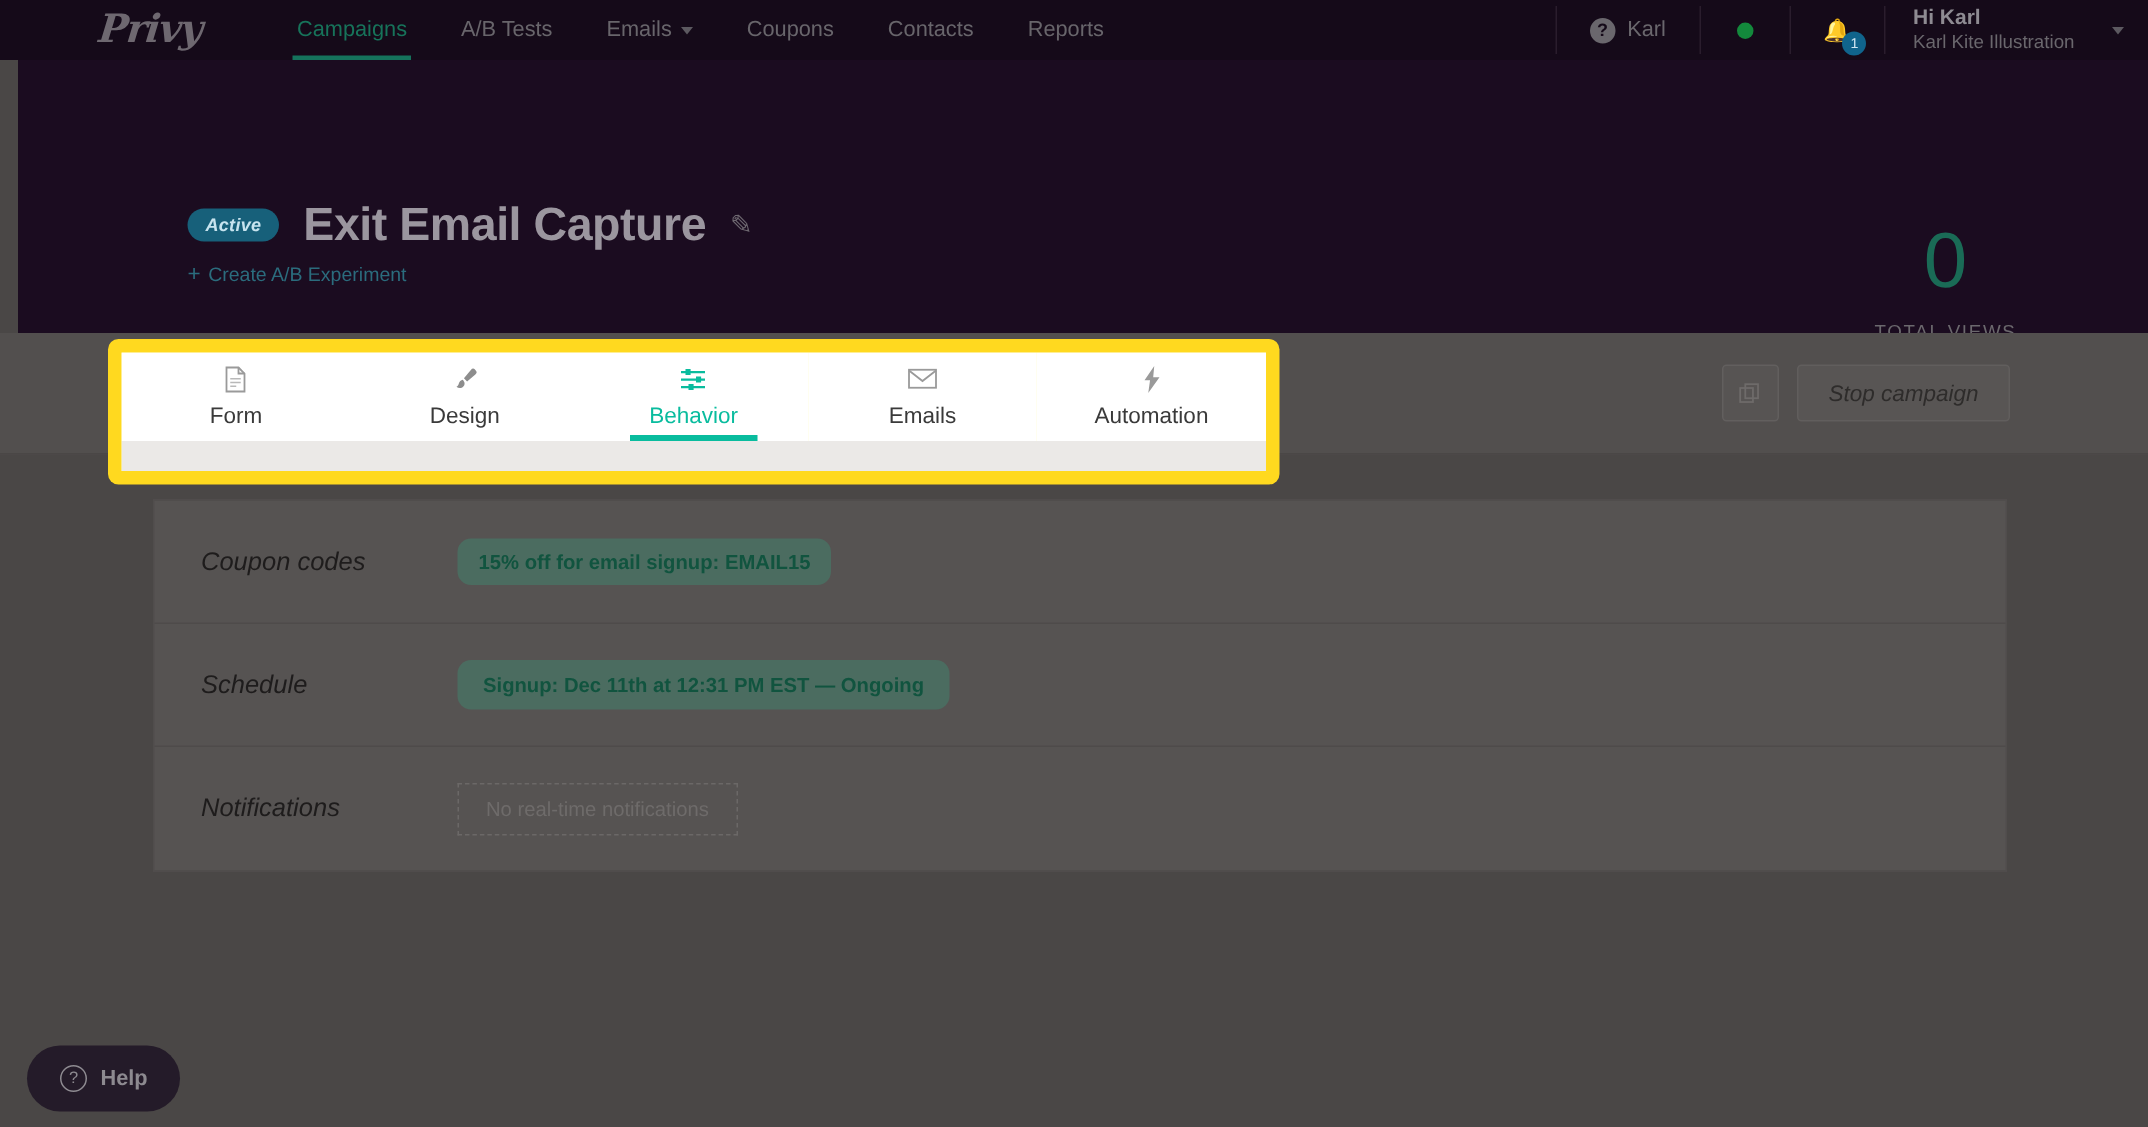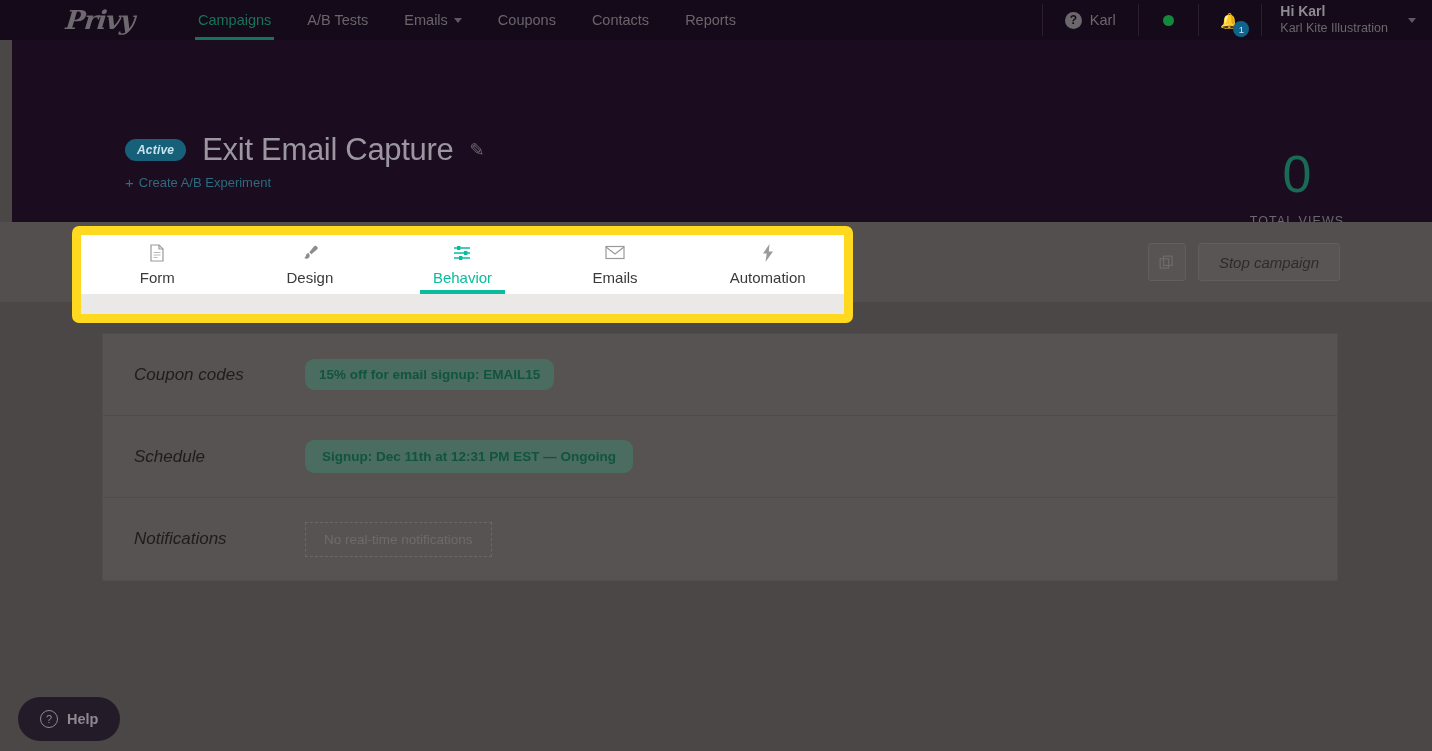--- a/index.html
+++ b/index.html
@@ -64,42 +64,42 @@
   .status-dot { width: 11px; height: 11px; border-radius: 50%; background: #13893c; }
   .nav-bell { position: relative; display: flex; align-items: center; padding: 0 22px; cursor: pointer; }
   .bell-glyph { font-size: 15px; color: #5f5c63; line-height: 1; }
   .bell-badge {
     position: absolute; right: 12px; bottom: 3px;
     min-width: 16px; height: 16px; border-radius: 50%;
     background: #10648c; color: #cfe6f2; font-size: 9.5px;
     display: flex; align-items: center; justify-content: center;
   }
   .nav-user {
-    display: flex; align-items: center; gap: 14px;
+    display: flex; align-items: center; gap: 19px;
     padding: 0 16px 0 18px; cursor: pointer;
   }
   .user-lines { display: flex; flex-direction: column; justify-content: center; }
   .user-hi { font-size: 14px; color: #8e8b92; font-weight: bold; line-height: 1.25; }
   .user-org { font-size: 12.5px; color: #6a676d; line-height: 1.25; }
 
   
   .camp-header {
     position: absolute; left: 0; top: 40px; width: 1432px; height: 182px;
     background: #1b0c20;
     margin-left: 12px;
   }
   .camp-title-wrap { position: absolute; left: 113px; top: 92px; }
   .title-row { display: flex; align-items: center; gap: 16px; }
   .badge-active {
     background: #17607a; color: #c7e4ef;
     font-size: 12px; font-style: italic; font-weight: bold;
     padding: 4px 12px; border-radius: 11px; letter-spacing: .2px;
   }
   .camp-title {
-    font-size: 31px; color: #9b969f; font-weight: normal; letter-spacing: -.3px;
+    font-size: 31px; color: #9b969f; font-weight: bold; letter-spacing: -.3px;
   }
   .pencil-icon { font-size: 18px; color: #6e6870; cursor: pointer; }
   .ab-link {
     margin-top: 7px; font-size: 13px; color: #2b6c7d; cursor: pointer;
     display: inline-flex; align-items: center; gap: 5px;
   }
   .ab-plus { font-size: 15px; line-height: 1; }
 
   .views-block {
     position: absolute; right: 92px; top: 108px; text-align: center; width: 110px;

